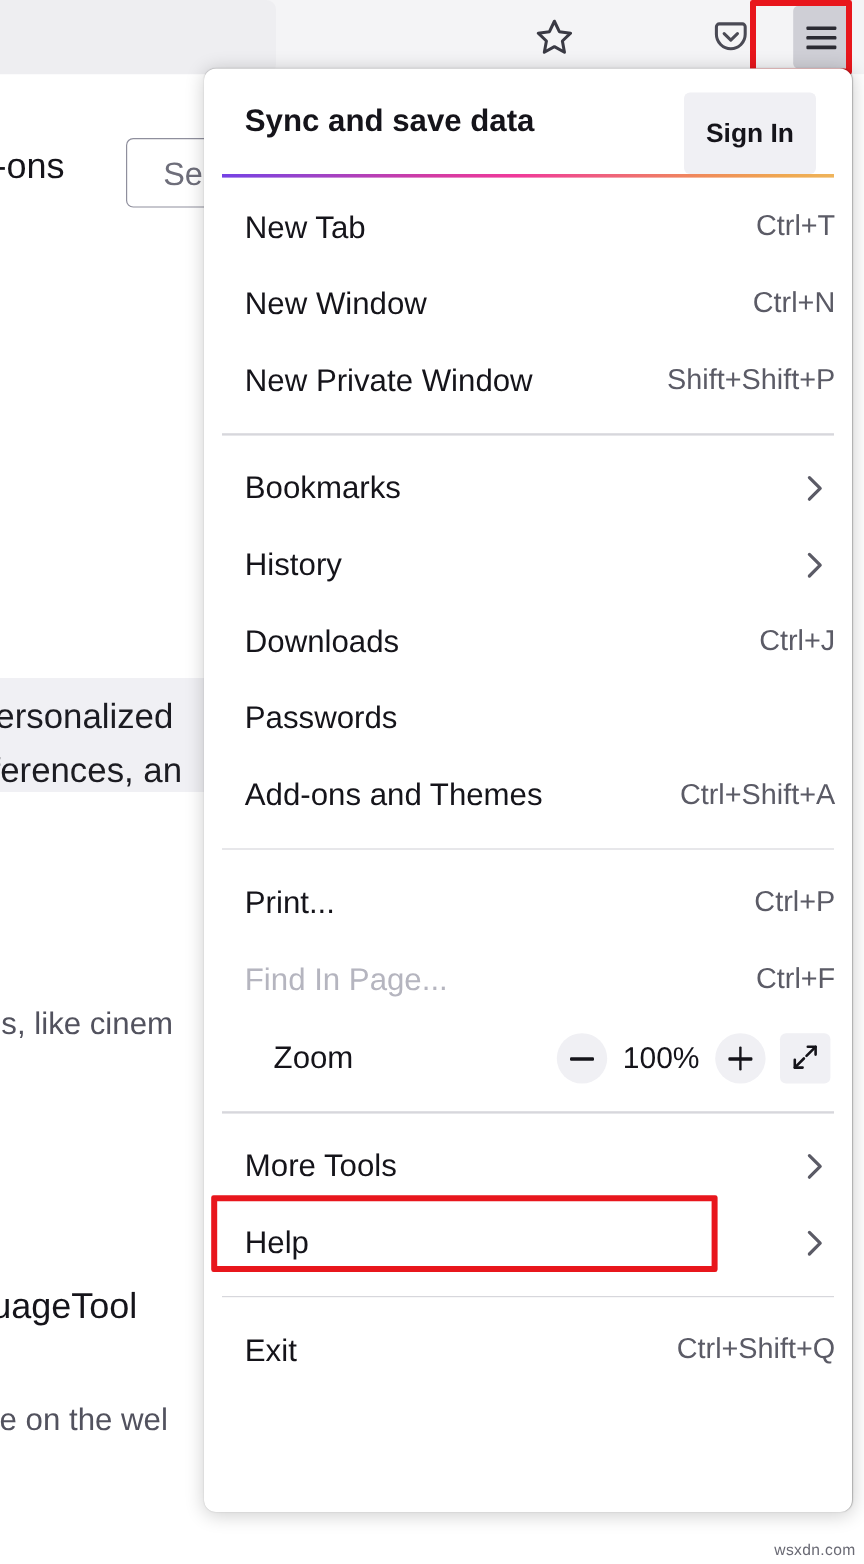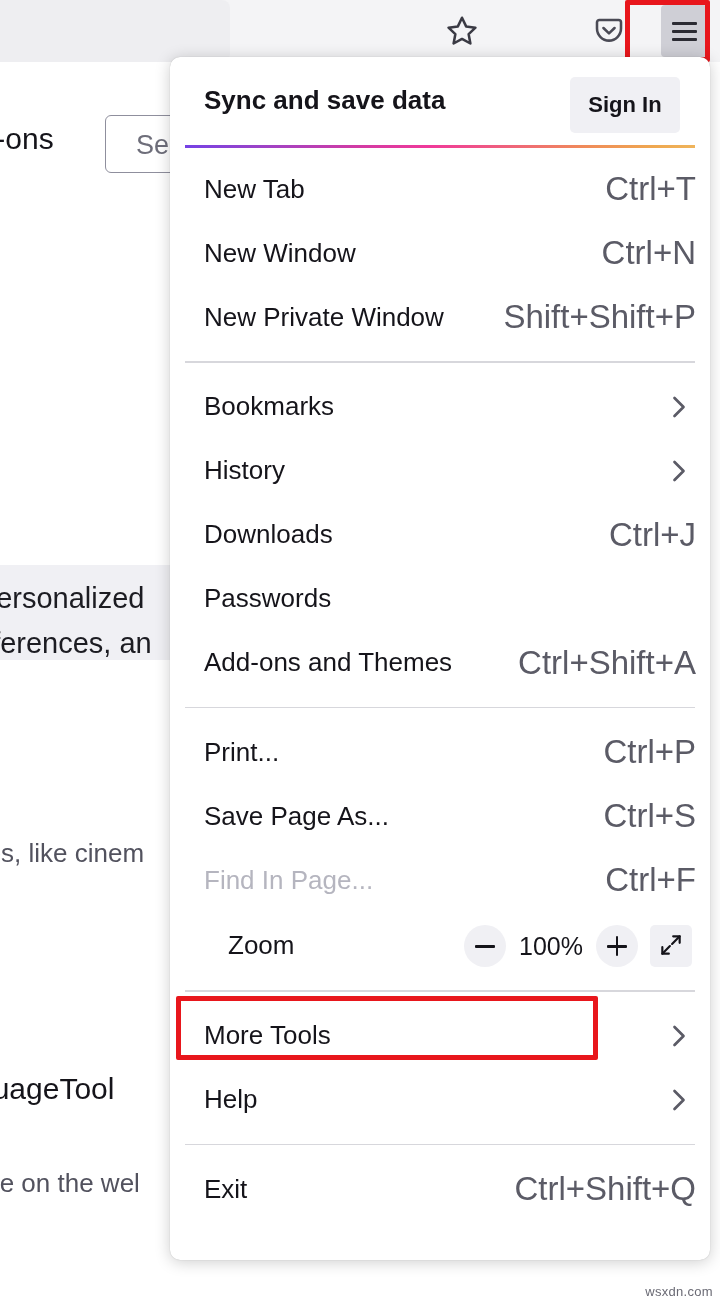--- a/index.html
+++ b/index.html
@@ -169,21 +169,21 @@
     position: absolute;
     left: 34px; top: 28px;
     font-size: 26px;
     font-weight: bold;
     color: #15141a;
     white-space: nowrap;
   }
   .signin-btn {
     position: absolute;
     left: 400px; top: 20px;
-    width: 110px; height: 56px;
+    width: 110px; height: 68px;
     background: #f0f0f4;
     border: none;
     border-radius: 5px;
     font-family: "Liberation Sans", sans-serif;
     font-size: 22px;
     font-weight: bold;
     color: #15141a;
     cursor: pointer;
   }
   .gradient-rule {
@@ -213,21 +213,21 @@
   .menu-item .mi-label {
     position: absolute;
     left: 34px;
     font-size: 26px;
     color: #15141a;
     white-space: nowrap;
   }
   .menu-item .mi-shortcut {
     position: absolute;
     right: 14px;
-    font-size: 33px;
+    font-size: 24px;
     color: #5b5b66;
     white-space: nowrap;
   }
   .menu-item.disabled .mi-label { color: #b5b5bf; }
 
   .menu-item .mi-chevron {
     position: absolute;
     right: 22px;
     width: 18px; height: 30px;
   }
@@ -422,24 +422,20 @@
       <span class="mi-shortcut">Ctrl+Shift+A</span>
     </div>
 
     <div class="separator"></div>
 
     <div class="menu-item">
       <span class="mi-label">Print...</span>
       <span class="mi-shortcut">Ctrl+P</span>
     </div>
 
-    <div class="menu-item">
-      <span class="mi-label">Save Page As...</span>
-      <span class="mi-shortcut">Ctrl+S</span>
-    </div>
 
     <div class="menu-item disabled">
       <span class="mi-label">Find In Page...</span>
       <span class="mi-shortcut">Ctrl+F</span>
     </div>
 
     <div class="zoom-row">
       <span class="mi-label">Zoom</span>
       <div class="zoom-controls">
         <button class="circ-btn">

